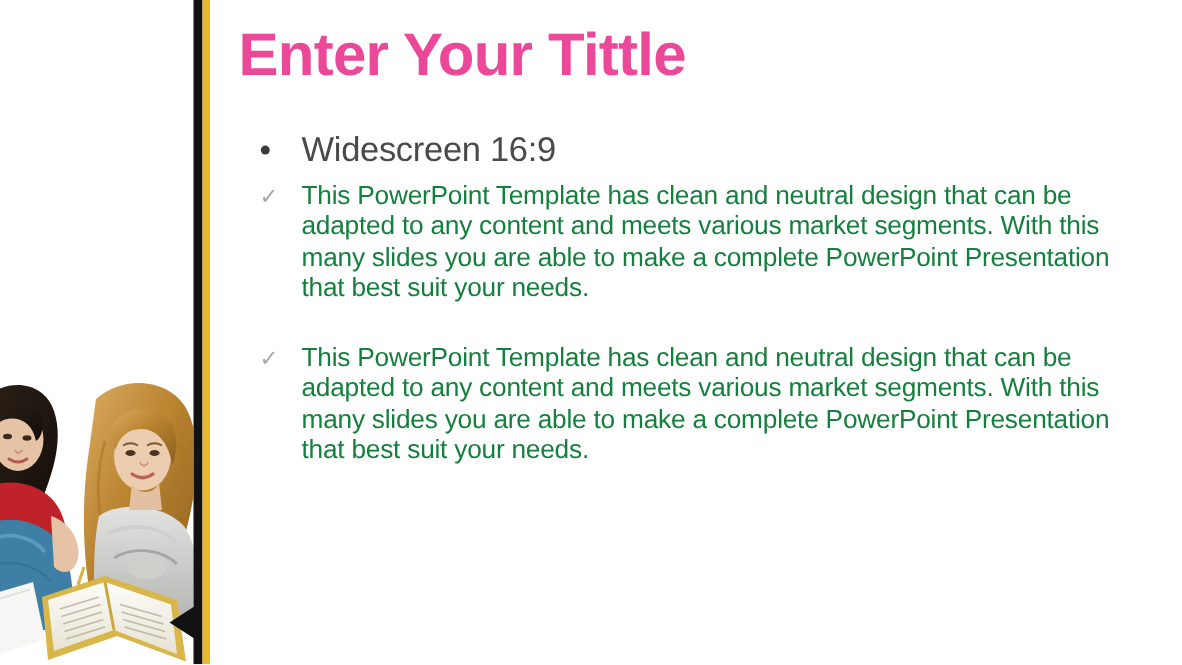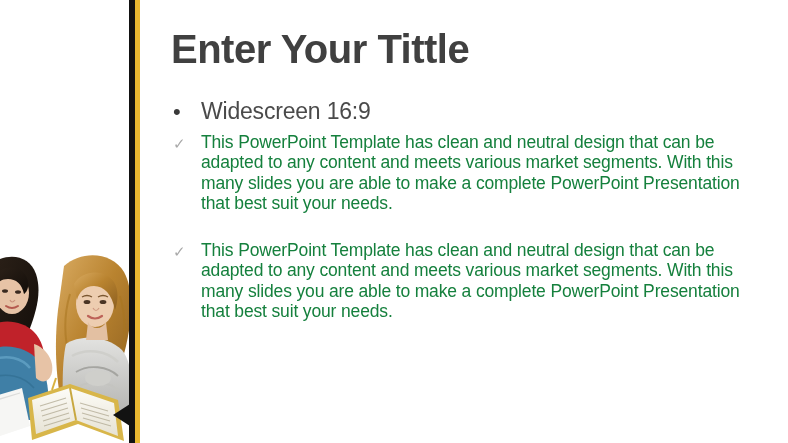--- a/index.html
+++ b/index.html
@@ -85,24 +85,24 @@
     left: 141px;
     top: 0;
     width: 647px;
     height: 443px;
   }
 
   .slide-title {
     position: absolute;
     left: 18px;
     top: 15px;
-    margin: 12px;
+    margin: 0;
     font-size: 40px;
     font-weight: bold;
-    color: #404040;
+    color: #ec4899;
     letter-spacing: -0.5px;
     line-height: 1.1;
     white-space: nowrap;
   }
 
   .body-block {
     position: absolute;
     left: 32px;
     top: 86px;
     width: 590px;
@@ -121,21 +121,20 @@
     line-height: 1;
     color: #3a3a3a;
     text-align: left;
   }
 
   .lead-text {
     font-size: 23px;
     color: #4a4a4a;
     line-height: 1.2;
     letter-spacing: -0.2px;
-    margin-top: 12px;
   }
 
   .check-item {
     display: flex;
     align-items: flex-start;
     margin: 0 0 26px 0;
   }
 
   .check-bullet {
     width: 28px;

